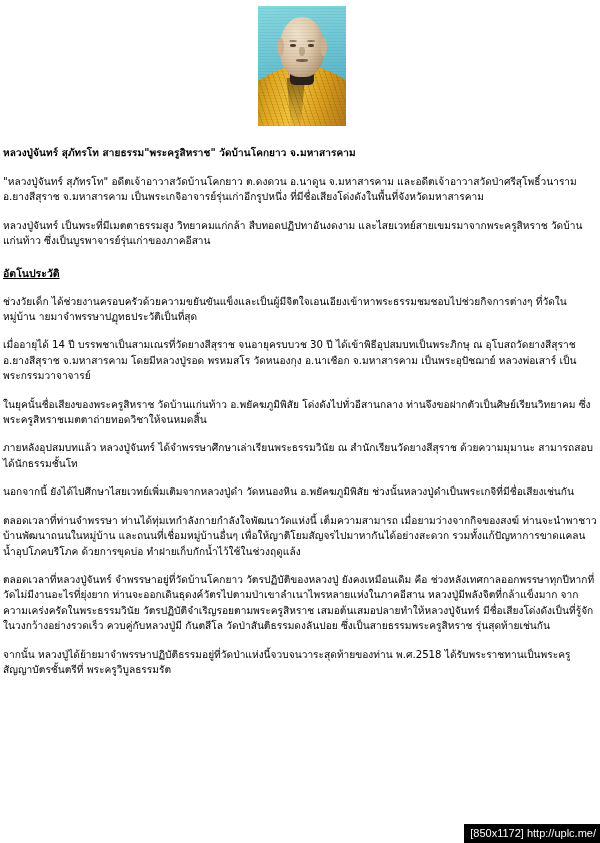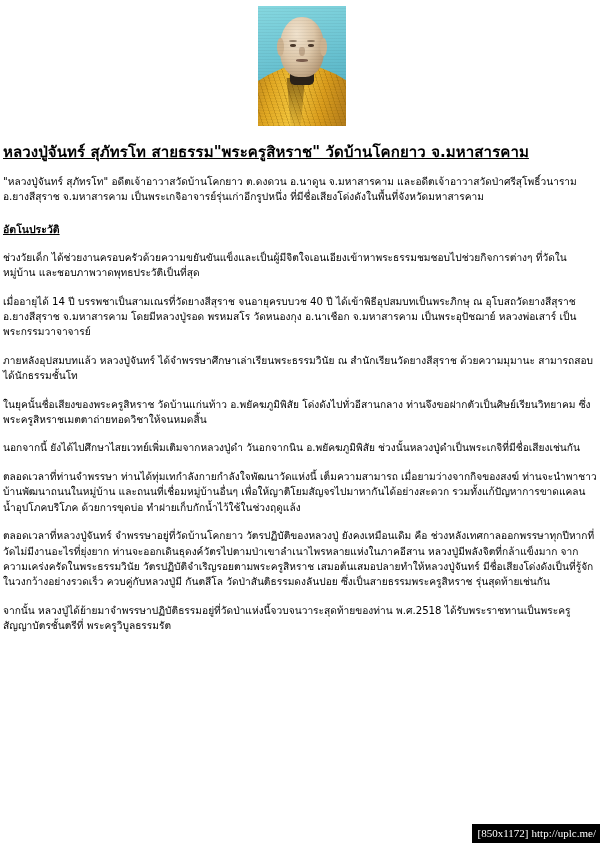--- a/index.html
+++ b/index.html
@@ -147,26 +147,25 @@
     position: absolute;
     left: 3px;
     top: 145px;
     width: 594px;
   }
   p.para, h2.sec-title, h1.lead {
     margin: 0;
     padding: 0;
   }
   h1.lead {
-    font-size: 15px;
+    font-size: 10px;
     line-height: 15px;
     font-weight: bold;
     margin-bottom: 14px;
     letter-spacing: .1px;
-    text-decoration: underline;
   }
   p.para {
     font-size: 10.2px;
     line-height: 15.4px;
     margin-bottom: 13px;
     text-align: left;
     word-break: break-word;
   }
   p.para:last-child { margin-bottom: 0; }
   h2.sec-title {
@@ -179,21 +178,21 @@
   }
   .sec-title-wrap { margin-bottom: 0; }
 
   
   .watermark {
     position: absolute;
     right: 0;
     bottom: 0;
     background: #000000;
     color: #ffffff;
-    font-family: Liberation Serif, serif;
+    font-family: Liberation Sans, sans-serif;
     font-size: 11px;
     line-height: 15px;
     padding: 2px 4px 2px 6px;
     white-space: nowrap;
     letter-spacing: 0px;
   }
   .watermark .dims { margin-right: 3px; }
 </style>
 </head>
 <body>
@@ -216,30 +215,31 @@
       <div class="mouth"></div>
       <div class="grain"></div>
     </div>
   </div>
 
   <div class="article">
 
     <h1 class="lead">หลวงปู่จันทร์ สุภัทรโท สายธรรม"พระครูสิหราช" วัดบ้านโคกยาว จ.มหาสารคาม</h1>
 
     <p class="para">"หลวงปู่จันทร์ สุภัทรโท" อดีตเจ้าอาวาสวัดบ้านโคกยาว ต.ดงดวน อ.นาดูน จ.มหาสารคาม และอดีตเจ้าอาวาสวัดป่าศรีสุโพธิ์วนาราม อ.ยางสีสุราช จ.มหาสารคาม เป็นพระเกจิอาจารย์รุ่นเก่าอีกรูปหนึ่ง ที่มีชื่อเสียงโด่งดังในพื้นที่จังหวัดมหาสารคาม</p>
+    <p class="para">หลวงปู่จันทร์ เป็นพระที่มีเมตตาธรรมสูง วิทยาคมแก่กล้า สืบทอดปฏิปทาอันงดงาม และไสยเวทย์สายเขมรมาจากพระครูสิหราช วัดบ้านแก่นท้าว ซึ่งเป็นบูรพาจารย์รุ่นเก่าของภาคอีสาน</p>
 
     <div class="sec-title-wrap">
       <h2 class="sec-title">อัตโนประวัติ</h2>
     </div>
 
-    <p class="para">ช่วงวัยเด็ก ได้ช่วยงานครอบครัวด้วยความขยันขันแข็งและเป็นผู้มีจิตใจเอนเอียงเข้าหาพระธรรมชมชอบไปช่วยกิจการต่างๆ ที่วัดในหมู่บ้าน และชอบภาพวาดพุทธประวัติเป็นที่สุด</p>
-    <p class="para">เมื่ออายุได้ 14 ปี บรรพชาเป็นสามเณรที่วัดยางสีสุราช จนอายุครบบวช 40 ปี ได้เข้าพิธีอุปสมบทเป็นพระภิกษุ ณ อุโบสถวัดยางสีสุราช อ.ยางสีสุราช จ.มหาสารคาม โดยมีหลวงปู่รอด พรหมสโร วัดหนองกุง อ.นาเชือก จ.มหาสารคาม เป็นพระอุปัชฌาย์ หลวงพ่อเสาร์ เป็นพระกรรมวาจาจารย์</p>
+    <p class="para">ช่วงวัยเด็ก ได้ช่วยงานครอบครัวด้วยความขยันขันแข็งและเป็นผู้มีจิตใจเอนเอียงเข้าหาพระธรรมชมชอบไปช่วยกิจการต่างๆ ที่วัดในหมู่บ้าน ายมาจำพรรษาปฏุทธประวัติเป็นที่สุด</p>
+    <p class="para">เมื่ออายุได้ 14 ปี บรรพชาเป็นสามเณรที่วัดยางสีสุราช จนอายุครบบวช 30 ปี ได้เข้าพิธีอุปสมบทเป็นพระภิกษุ ณ อุโบสถวัดยางสีสุราช อ.ยางสีสุราช จ.มหาสารคาม โดยมีหลวงปู่รอด พรหมสโร วัดหนองกุง อ.นาเชือก จ.มหาสารคาม เป็นพระอุปัชฌาย์ หลวงพ่อเสาร์ เป็นพระกรรมวาจาจารย์</p>
+    <p class="para">ในยุคนั้นชื่อเสียงของพระครูสิหราช วัดบ้านแก่นท้าว อ.พยัคฆภูมิพิสัย โด่งดังไปทั่วอีสานกลาง ท่านจึงขอฝากตัวเป็นศิษย์เรียนวิทยาคม ซึ่งพระครูสิหราชเมตตาถ่ายทอดวิชาให้จนหมดสิ้น</p>
     <p class="para">ภายหลังอุปสมบทแล้ว หลวงปู่จันทร์ ได้จำพรรษาศึกษาเล่าเรียนพระธรรมวินัย ณ สำนักเรียนวัดยางสีสุราช ด้วยความมุมานะ สามารถสอบได้นักธรรมชั้นโท</p>
-    <p class="para">ในยุคนั้นชื่อเสียงของพระครูสิหราช วัดบ้านแก่นท้าว อ.พยัคฆภูมิพิสัย โด่งดังไปทั่วอีสานกลาง ท่านจึงขอฝากตัวเป็นศิษย์เรียนวิทยาคม ซึ่งพระครูสิหราชเมตตาถ่ายทอดวิชาให้จนหมดสิ้น</p>
-    <p class="para">นอกจากนี้ ยังได้ไปศึกษาไสยเวทย์เพิ่มเติมจากหลวงปู่ดำ วันอกจากนิน อ.พยัคฆภูมิพิสัย ช่วงนั้นหลวงปู่ดำเป็นพระเกจิที่มีชื่อเสียงเช่นกัน</p>
+    <p class="para">นอกจากนี้ ยังได้ไปศึกษาไสยเวทย์เพิ่มเติมจากหลวงปู่ดำ วัดหนองหิน อ.พยัคฆภูมิพิสัย ช่วงนั้นหลวงปู่ดำเป็นพระเกจิที่มีชื่อเสียงเช่นกัน</p>
     <p class="para">ตลอดเวลาที่ท่านจำพรรษา ท่านได้ทุ่มเทกำลังกายกำลังใจพัฒนาวัดแห่งนี้ เต็มความสามารถ เมื่อยามว่างจากกิจของสงฆ์ ท่านจะนำพาชาวบ้านพัฒนาถนนในหมู่บ้าน และถนนที่เชื่อมหมู่บ้านอื่นๆ เพื่อให้ญาติโยมสัญจรไปมาหากันได้อย่างสะดวก รวมทั้งแก้ปัญหาการขาดแคลนน้ำอุปโภคบริโภค ด้วยการขุดบ่อ ทำฝายเก็บกักน้ำไว้ใช้ในช่วงฤดูแล้ง</p>
     <p class="para">ตลอดเวลาที่หลวงปู่จันทร์ จำพรรษาอยู่ที่วัดบ้านโคกยาว วัตรปฏิบัติของหลวงปู่ ยังคงเหมือนเดิม คือ ช่วงหลังเทศกาลออกพรรษาทุกปีหากที่วัดไม่มีงานอะไรที่ยุ่งยาก ท่านจะออกเดินธุดงค์วัตรไปตามป่าเขาลำเนาไพรหลายแห่งในภาคอีสาน หลวงปู่มีพลังจิตที่กล้าแข็งมาก จากความเคร่งครัดในพระธรรมวินัย วัตรปฏิบัติจำเริญรอยตามพระครูสิหราช เสมอต้นเสมอปลายทำให้หลวงปู่จันทร์ มีชื่อเสียงโด่งดังเป็นที่รู้จักในวงกว้างอย่างรวดเร็ว ควบคู่กับหลวงปู่มี กันตสีโล วัดป่าสันติธรรมดงลันปอย ซึ่งเป็นสายธรรมพระครูสิหราช รุ่นสุดท้ายเช่นกัน</p>
     <p class="para">จากนั้น หลวงปู่ได้ย้ายมาจำพรรษาปฏิบัติธรรมอยู่ที่วัดป่าแห่งนี้จวบจนวาระสุดท้ายของท่าน พ.ศ.2518 ได้รับพระราชทานเป็นพระครูสัญญาบัตรชั้นตรีที่ พระครูวิบูลธรรมรัต</p>
 
   </div>
 
   <div class="watermark">
     <span class="dims">[850x1172]</span><span class="wm-url">http://uplc.me/</span>
   </div>
 

